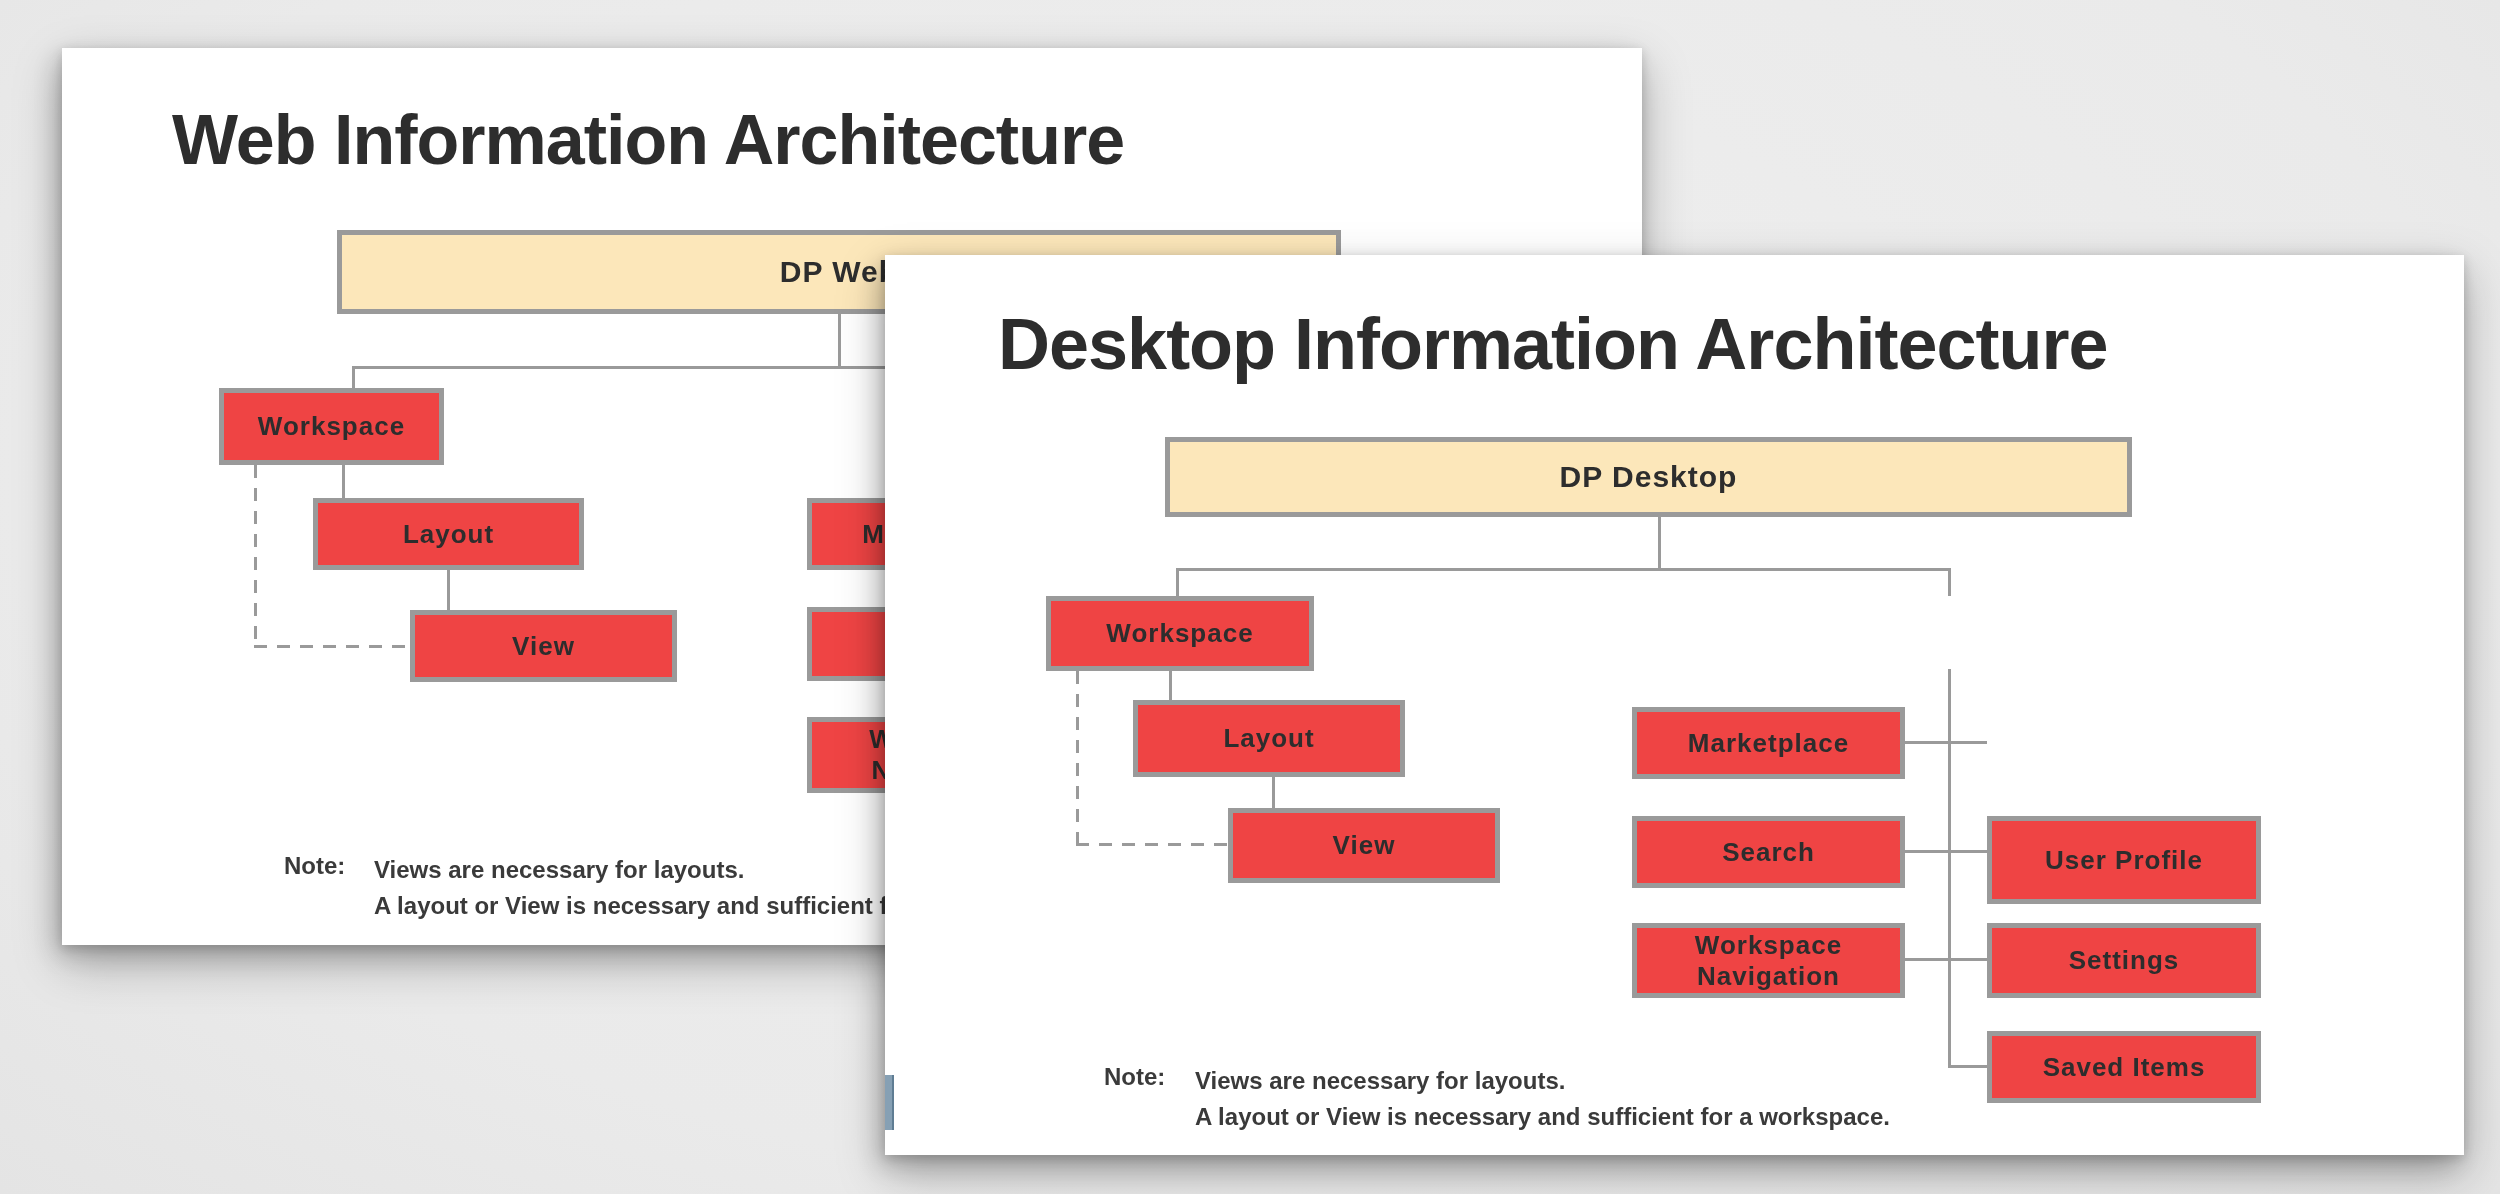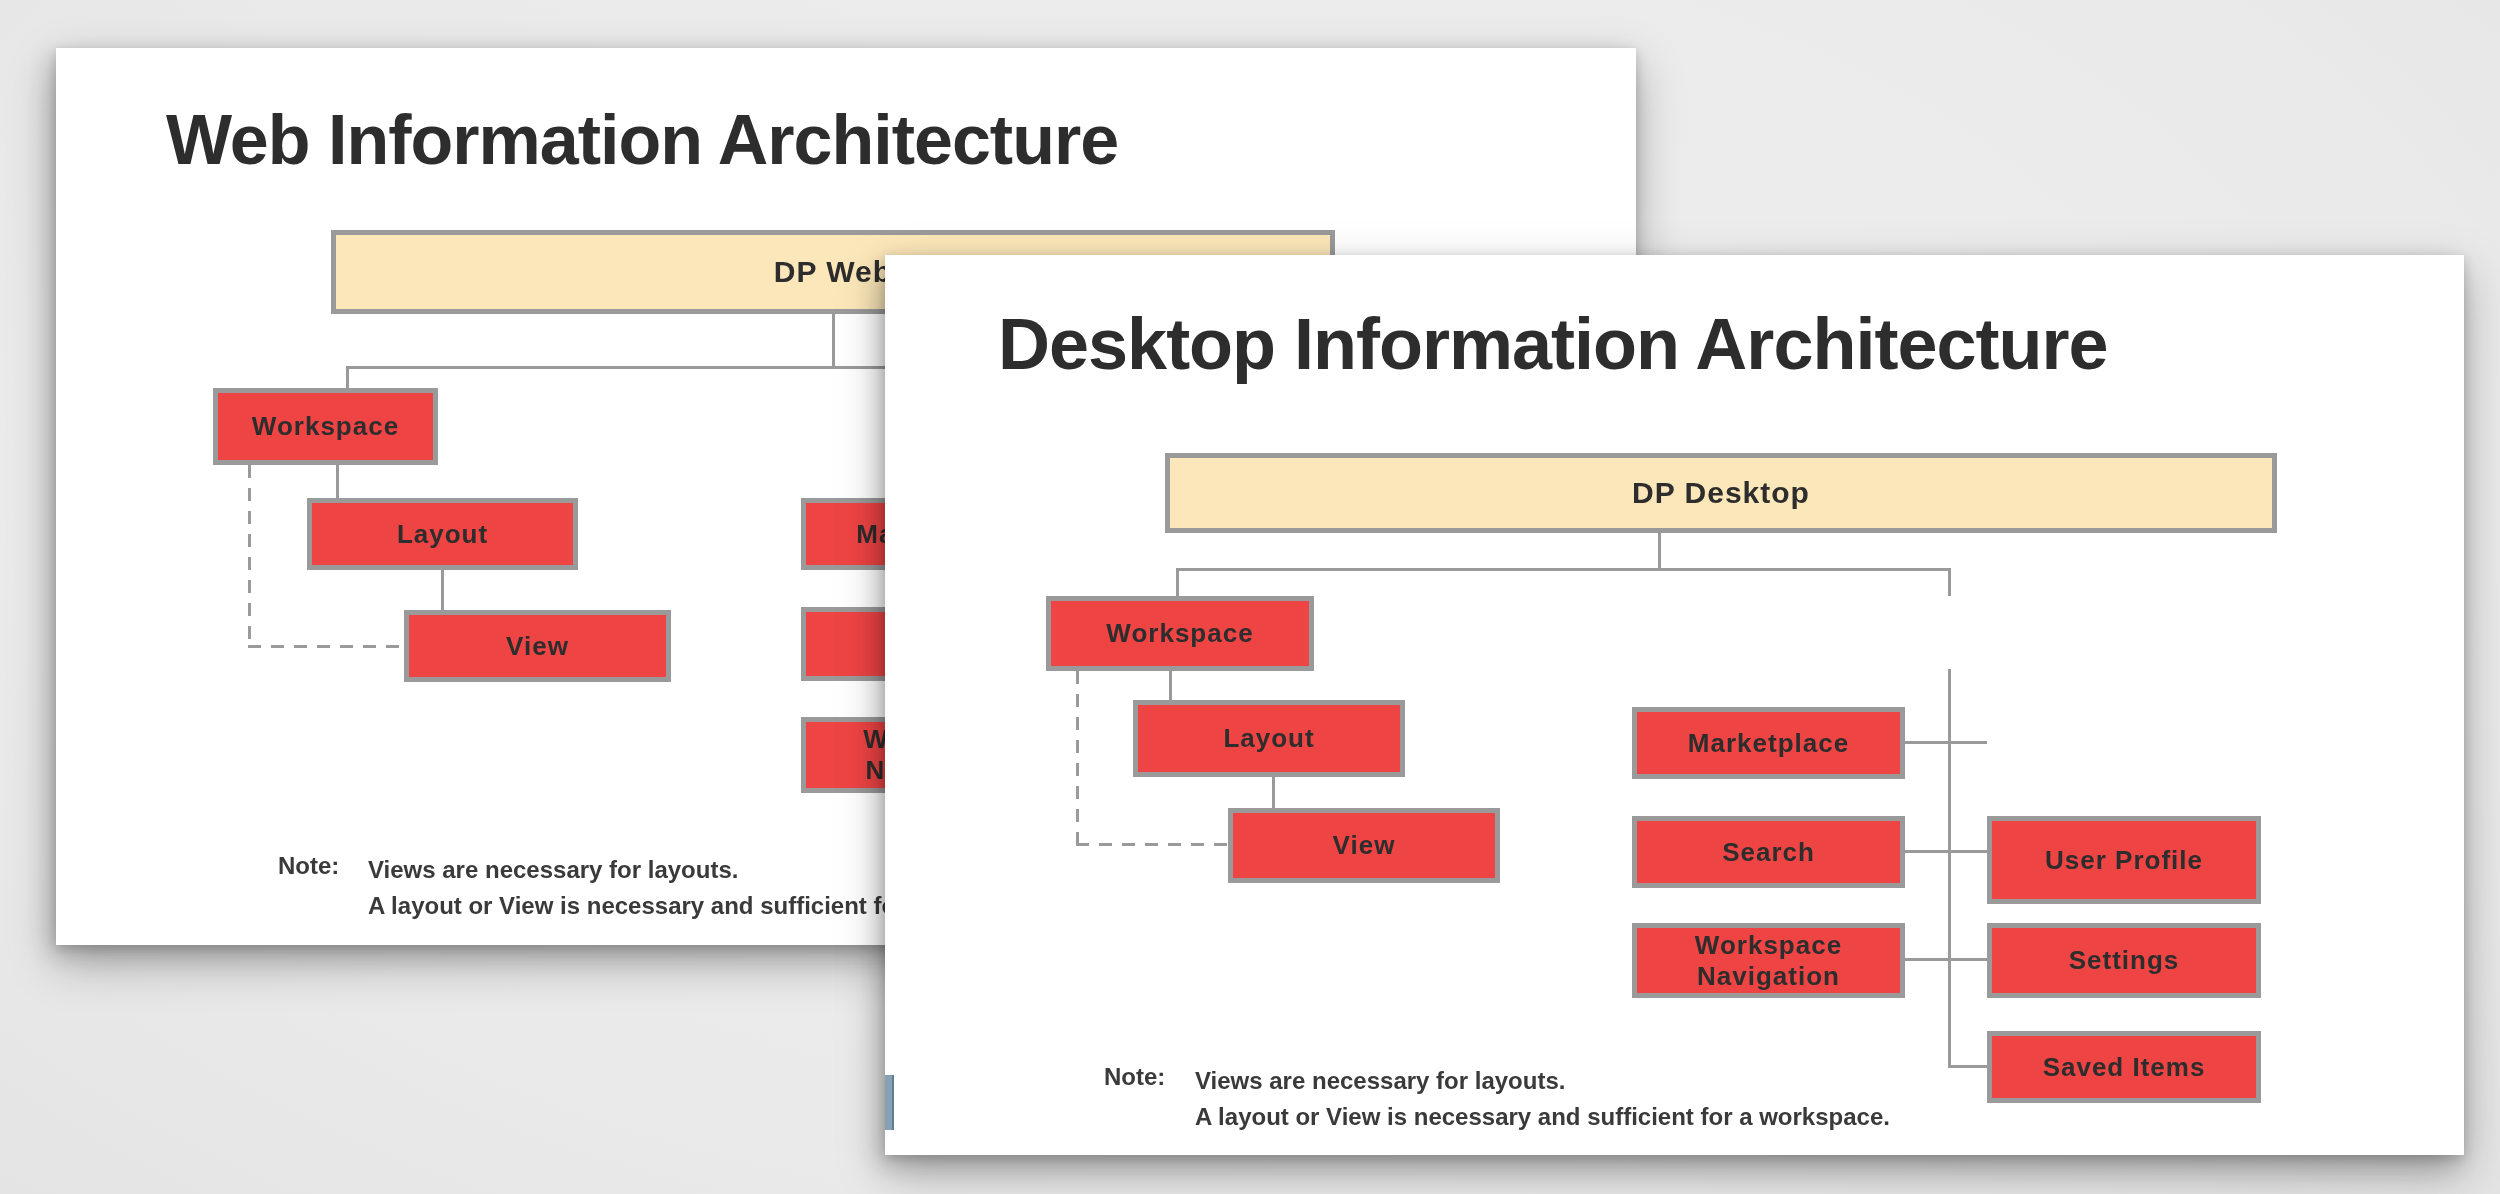--- a/index.html
+++ b/index.html
@@ -8,21 +8,21 @@
     font-family:"Liberation Sans", sans-serif;
     background:radial-gradient(ellipse at 50% 40%, #efefef 0%, #eaeaea 70%, #e4e4e4 100%);
     overflow:hidden;
   }
   .stage { position:relative; width:2500px; height:1194px; }
 
   .card {
     position:absolute; background:#ffffff;
     box-shadow:-6px 10px 22px rgba(0,0,0,0.16), 0 18px 45px rgba(0,0,0,0.28), 0 3px 10px rgba(0,0,0,0.14);
   }
-  .card-back  { left:56px;  top:48px;  width:1580px; height:897px; z-index:1; }
+  .card-back  { left:62px;  top:48px;  width:1580px; height:897px; z-index:1; }
   .card-front { left:885px; top:255px; width:1579px; height:900px; z-index:2; }
 
   .diagram-title {
     position:absolute; color:#2d2d2d; font-weight:700;
     font-size:70px; letter-spacing:-1px; white-space:nowrap;
   }
 
   .node {
     position:absolute; display:flex; align-items:center; justify-content:center;
     text-align:center; background:#ef4444; border:5px solid #9a9a9a;
@@ -87,21 +87,21 @@
     <div class="vline" style="left:284px; top:414px; height:31px;"></div>
     <div class="vline" style="left:387px; top:520px; height:33px;"></div>
     <div class="dline-v" style="left:191px; top:416px; height:174px;"></div>
     <div class="dline-h" style="left:191px; top:588px; width:152px;"></div>
     <div class="vline" style="left:1063px; top:414px; height:399px;"></div>
     <div class="hline" style="left:1020px; top:486px; width:82px;"></div>
     <div class="hline" style="left:1020px; top:595px; width:82px;"></div>
     <div class="hline" style="left:1020px; top:703px; width:82px;"></div>
     <div class="hline" style="left:1063px; top:810px; width:39px;"></div>
 
-    <div class="node node-root" style="left:280px; top:198px; width:1112px; height:80px;">DP Desktop</div>
+    <div class="node node-root" style="left:280px; top:182px; width:967px; height:80px;">DP Desktop</div>
     <div class="node" style="left:161px; top:341px; width:268px; height:75px;">Workspace</div>
     <div class="node" style="left:248px; top:445px; width:272px; height:77px;">Layout</div>
     <div class="node" style="left:343px; top:553px; width:272px; height:75px;">View</div>
     <div class="node" style="left:747px; top:452px; width:273px; height:72px;">Marketplace</div>
     <div class="node" style="left:747px; top:561px; width:273px; height:72px;">Search</div>
     <div class="node" style="left:1102px; top:561px; width:274px; height:88px;">User Profile</div>
     <div class="node" style="left:747px; top:668px; width:273px; height:75px; padding:0 30px;">Workspace Navigation</div>
     <div class="node" style="left:1102px; top:668px; width:274px; height:75px;">Settings</div>
     <div class="node" style="left:1102px; top:776px; width:274px; height:72px;">Saved Items</div>
 

